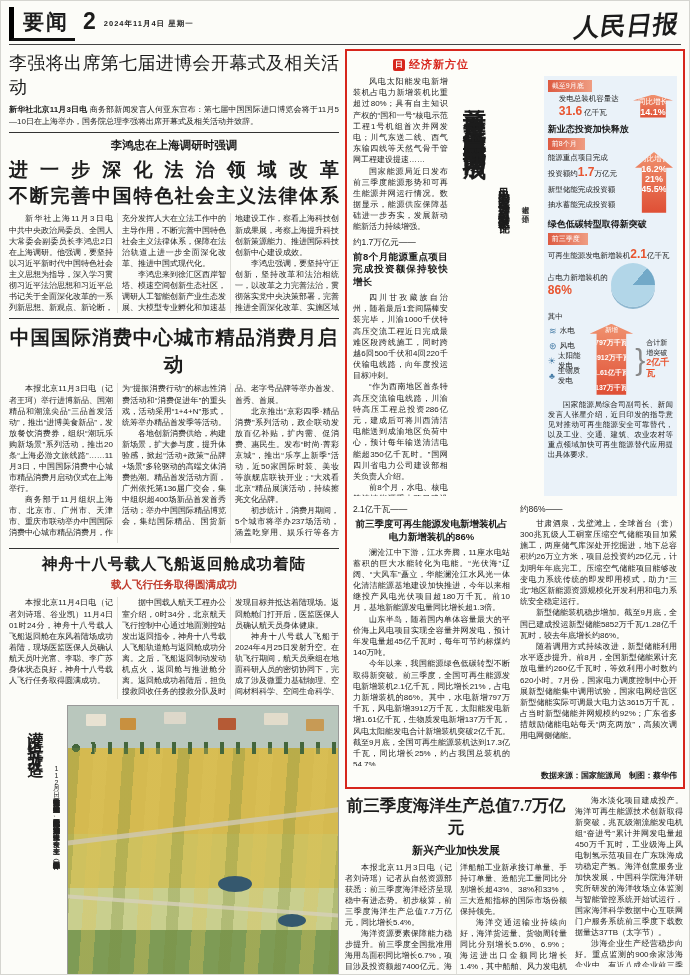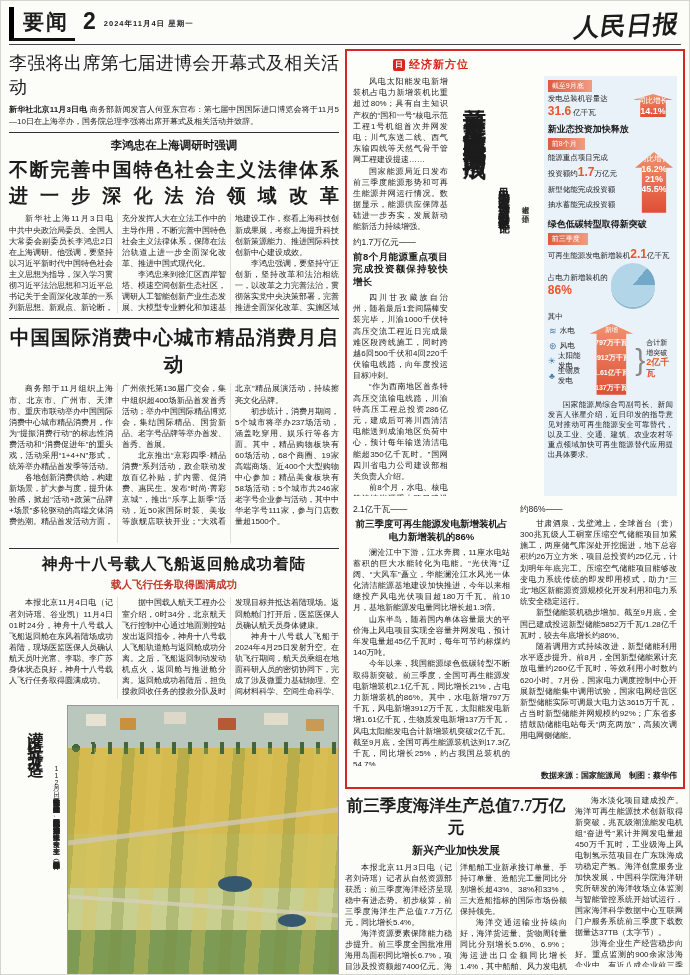--- a/index.html
+++ b/index.html
@@ -71,21 +71,21 @@
   .f-sub-h { writing-mode:vertical-rl; text-orientation:upright; font-size:11.5px; font-weight:bold;
              letter-spacing:2px; margin-top:88px; }
   .f-byline { writing-mode:vertical-rl; text-orientation:upright; font-size:7.5px; margin-top:110px; color:#333; }
   
   .f-info { width:136px; background:#eaf2f9; padding:4px 4px 2px; font-size:7.5px; overflow:hidden; }
   .ig-tag { display:inline-block; background:linear-gradient(90deg,#dd5b42,#ef9d82); color:#fff;
             font-size:7px; padding:1px 8px 1px 4px; margin-bottom:2px; }
   .ig-item { margin-bottom:5px; }
   .ig-num { color:#e8542f; font-weight:bold; font-size:12px; }
   .ig-head { font-size:9px; font-weight:bold; margin:2px 0 2px; }
-  .ig-row1 { display:flex; align-items:flex-start; gap:9px; }
+  .ig-row1 { display:flex; align-items:center; gap:9px;margin-left:11px; }
   .arrow-sm { position:relative; width:40px; background:linear-gradient(180deg,#f0926f,#df4f35);
               color:#fff; text-align:center; padding:2px 1px 1px; clip-path:polygon(50% 0,100% 26%,82% 26%,82% 100%,18% 100%,18% 26%,0 26%); }
   .arrow-sm .v { font-weight:bold; font-size:9px; }
   .ig2 { display:flex; gap:3px; }
   .ig2-l { flex:1; line-height:1.5; }
   .ig2-l div { margin-bottom:3px; }
   .ig5 { display:flex; gap:2px; align-items:stretch; }
   .ig5-names { width:42px; }
   .ig5-names .lg { display:flex; align-items:center; gap:2px; height:15px; }
   .lg-ic { color:#4a7fa8; font-size:9px; width:10px; text-align:center; }
@@ -136,33 +136,34 @@
       <div class="a1-head h-serif">李强将出席第七届进博会开幕式及相关活动</div>
       <div class="a1-intro">
         <b>新华社北京11月3日电</b>
         <span>商务部新闻发言人何亚东宣布：第七届中国国际进口博览会将于11月5—10日在上海举办，国务院总理李强将出席开幕式及相关活动并致辞。</span>
       </div>
     </div>
     <div class="rule"></div>
 
     <div>
       <div class="kicker">李鸿忠在上海调研时强调</div>
+      <div class="a2-head h-serif">进一步深化法治领域改革</div>
       <div class="a2-head h-serif">不断完善中国特色社会主义法律体系</div>
-      <div class="a2-head h-serif">进一步深化法治领域改革</div>
       <div class="cols3" style="height:100px">
         <p>新华社上海11月3日电　中共中央政治局委员、全国人大常委会副委员长李鸿忠2日在上海调研。他强调，要坚持以习近平新时代中国特色社会主义思想为指导，深入学习贯彻习近平法治思想和习近平总书记关于全面深化改革的一系列新思想、新观点、新论断，充分发挥人大在立法工作中的主导作用，不断完善中国特色社会主义法律体系，保障在法治轨道上进一步全面深化改革、推进中国式现代化。</p>
         <p>李鸿忠来到徐汇区西岸智塔、模速空间创新生态社区，调研人工智能创新产业生态发展、大模型专业孵化和加速基地建设工作，察看上海科技创新成果展，考察上海提升科技创新策源能力、推进国际科技创新中心建设成效。</p>
         <p>李鸿忠强调，要坚持守正创新，坚持改革和法治相统一，以改革之力完善法治，贯彻落实党中央决策部署，完善推进全面深化改革、实施区域协调发展重大战略，促进科技创新和人工智能健康发展等方面的法律制度，加强新兴领域立法，以高质量立法保障高质量发展。要发挥好地方立法先行先试作用，积极破解制约改革创新的体制机制问题，创造更多可复制、可推广的制度成果。</p>
       </div>
     </div>
     <div class="rule"></div>
 
     <div>
       <div class="a3-head h-serif">中国国际消费中心城市精品消费月启动</div>
       <div class="cols3" style="height:160px">
+        <p>本报北京11月3日电（记者王珂）举行进博新品、国潮精品和潮流尖品“三品首发活动”，推出“进博美食新品”，发放餐饮消费券，组织“潮玩乐购新场景”系列活动，推出20条“上海必游文旅线路”……11月3日，中国国际消费中心城市精品消费月启动仪式在上海举行。</p>
         <p>商务部于11月组织上海市、北京市、广州市、天津市、重庆市联动举办中国国际消费中心城市精品消费月，作为“提振消费行动”的标志性消费活动和“消费促进年”的重头戏，活动采用“1+4+N”形式，统筹举办精品首发季等活动。</p>
         <p>各地创新消费供给，构建新场景，扩大参与度，提升体验感，掀起“活动+政策”“品牌+场景”多轮驱动的高端文体消费热潮。精品首发活动方面，广州依托第136届广交会，集中组织超400场新品首发首秀活动；举办中国国际精品博览会，集结国际精品、国货新品、老字号品牌等举办首发、首秀、首展。</p>
         <p>北京推出“京彩四季·精品消费”系列活动，政企联动发放百亿补贴，扩内需、促消费、惠民生。发布“时尚·菁彩京城”，推出“乐享上新季”活动，近50家国际时装、美妆等旗舰店联袂开业；“大戏看北京”精品展演活动，持续擦亮文化品牌。</p>
         <p>初步统计，消费月期间，5个城市将举办237场活动，涵盖吃穿用、娱乐行等各方面。其中，精品购物板块有60场活动，68个商圈、19家高端商场、近400个大型购物中心参加；精品美食板块有58场活动；5个城市共246家老字号企业参与活动，其中中华老字号111家，参与门店数量超1500个。</p>
       </div>
     </div>
     <div class="rule"></div>
 
     <div>
       <div class="a4-head h-serif">神舟十八号载人飞船返回舱成功着陆</div>

